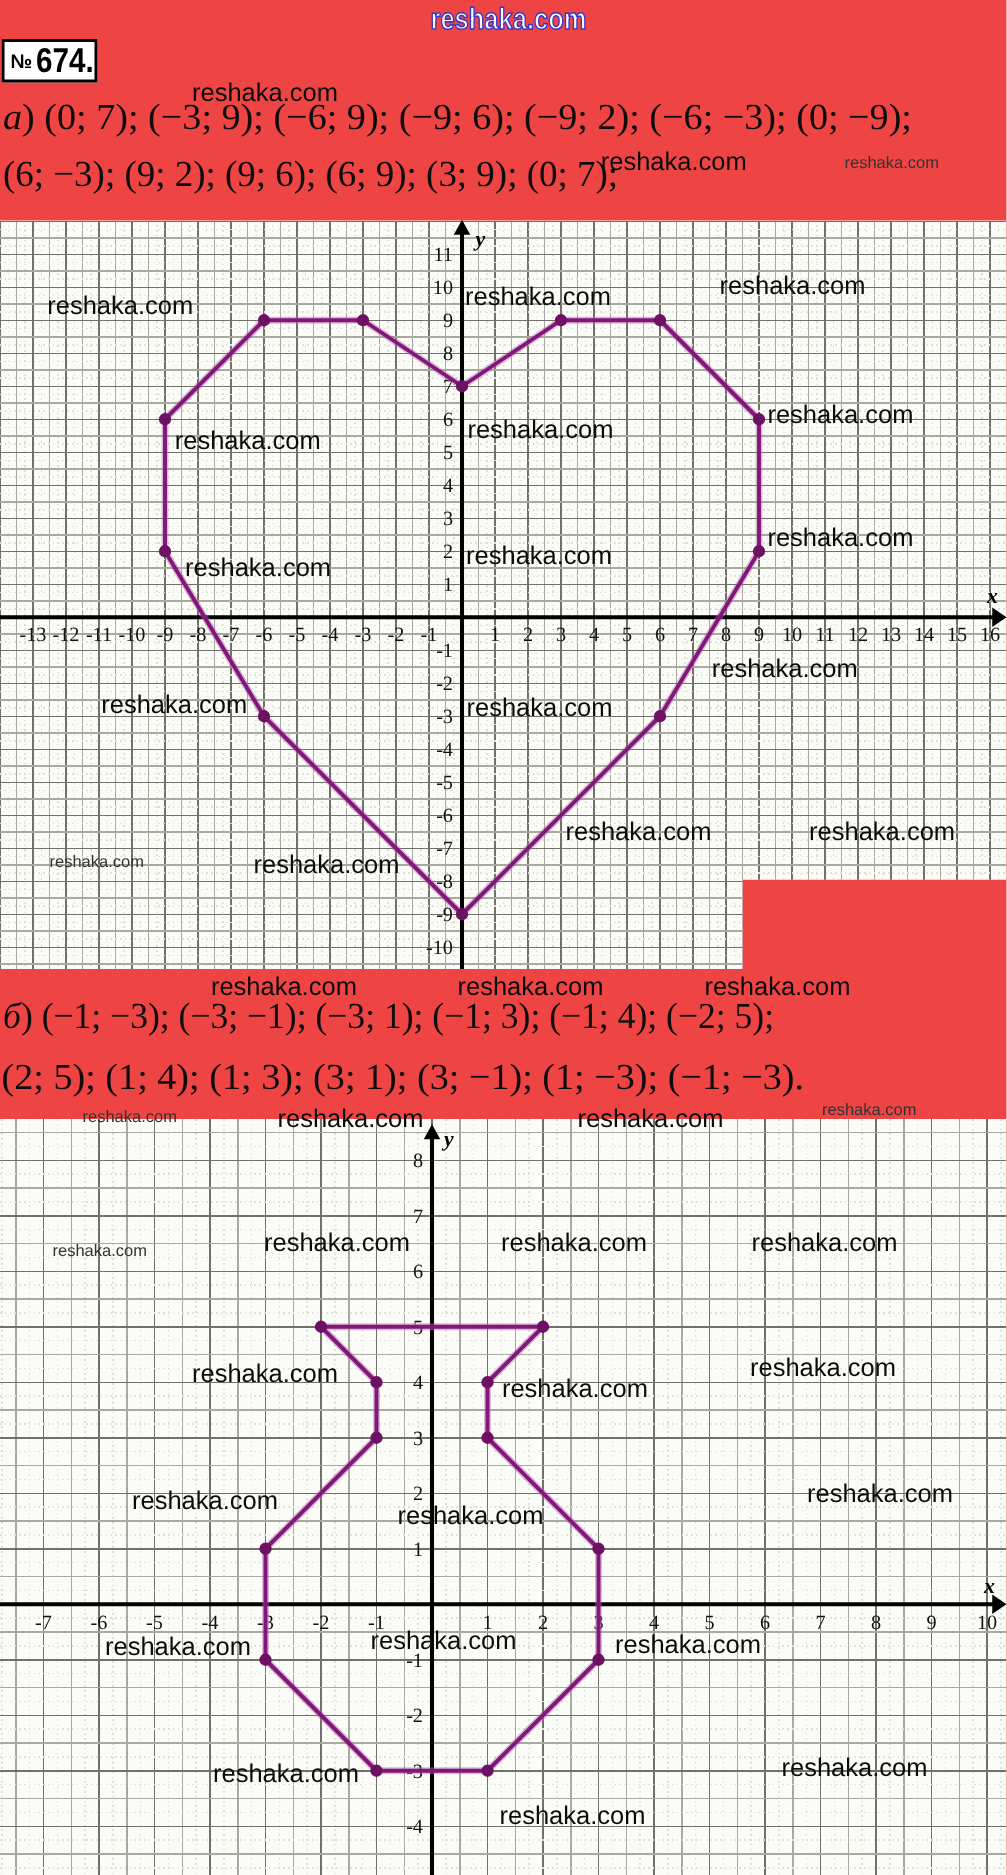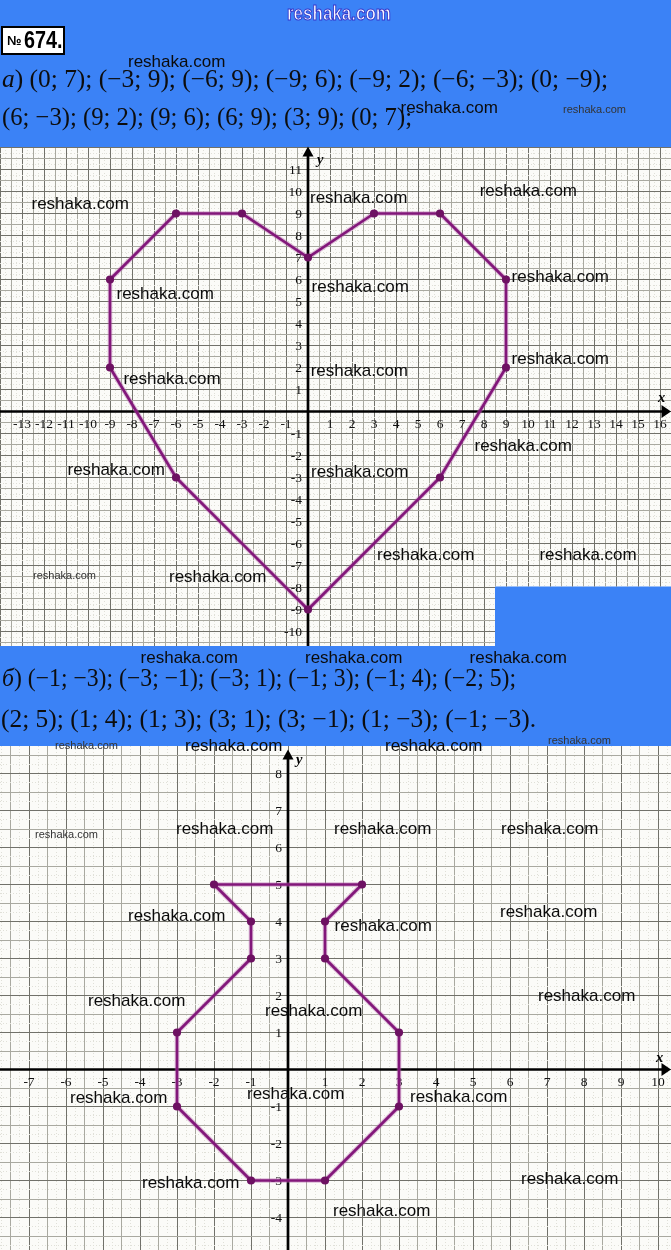--- a/index.html
+++ b/index.html
@@ -1,15 +1,15 @@
 <!DOCTYPE html>
 <html><head><meta charset="utf-8">
 <style>
 html,body{margin:0;padding:0;background:#fff;}
-#page{position:relative;width:671px;height:1250px;overflow:hidden;background:#3b82f6;
+#page{position:relative;width:671px;height:1250px;overflow:hidden;background:#ef4444;
   font-family:"Liberation Serif", serif;}
 .wm{position:absolute;font-family:"Liberation Sans",sans-serif;font-size:17px;color:#0b0b0b;white-space:nowrap;}
 .wms{position:absolute;font-family:"Liberation Sans",sans-serif;font-size:11px;color:#333;white-space:nowrap;}
 .mtext{position:absolute;font-size:24.5px;color:#0d0d0d;white-space:nowrap;transform-origin:0 0;}
 </style></head>
 <body>
 <div id="page">
 
 <div style="position:absolute;left:287px;top:2px;font-family:'Liberation Sans',sans-serif;font-weight:bold;font-size:20px;color:#fafaff;-webkit-text-stroke:1px #3535ca;transform:scaleX(0.85);transform-origin:0 0;">reshaka.com</div>
 

